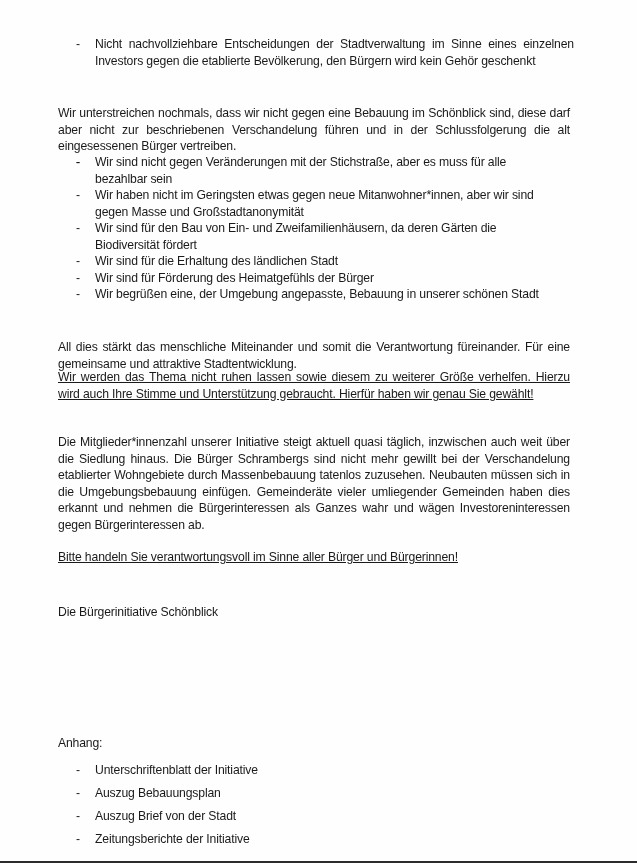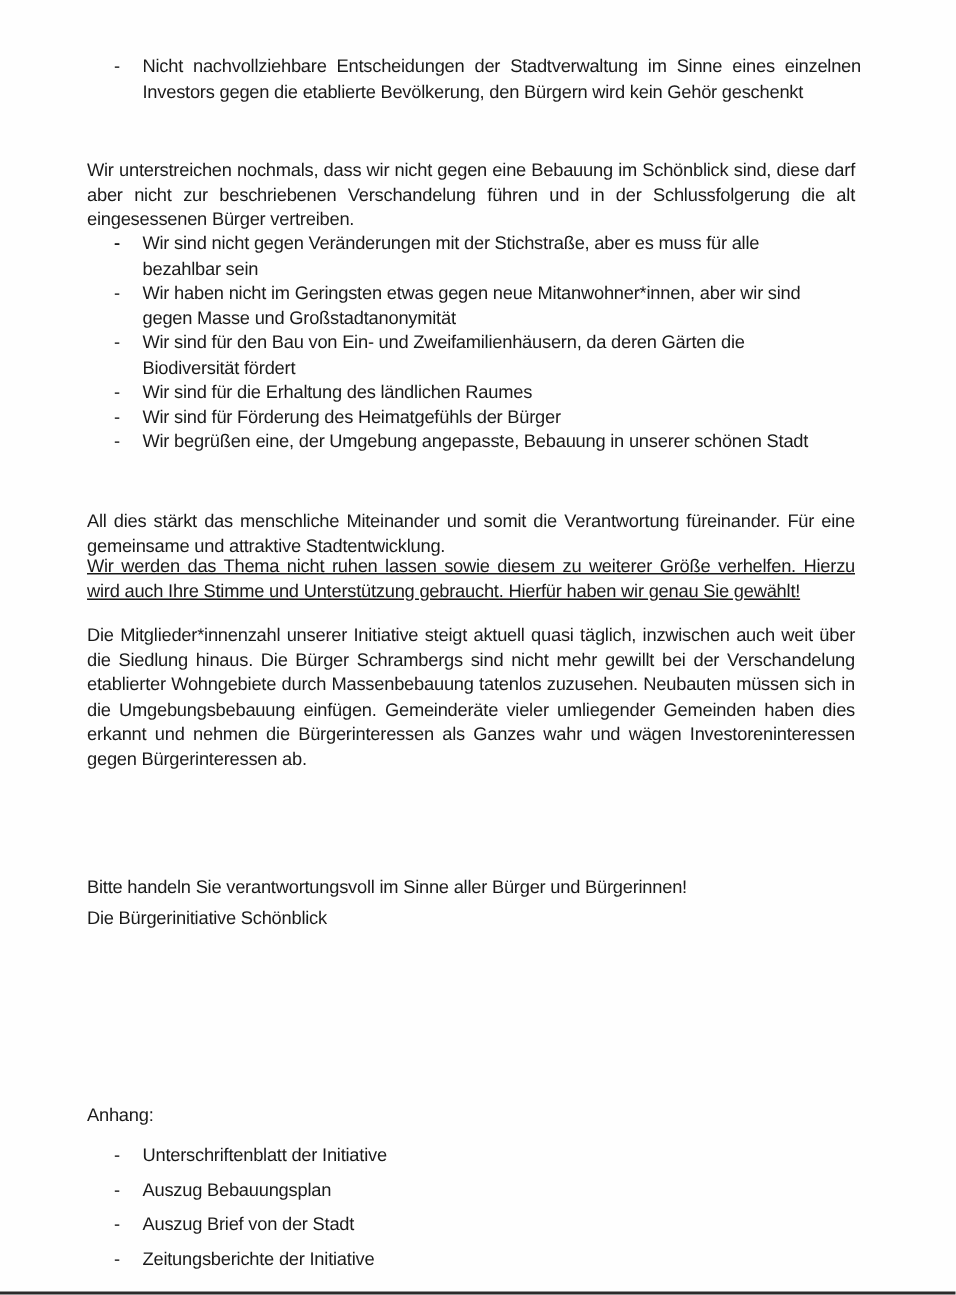--- a/index.html
+++ b/index.html
@@ -91,46 +91,46 @@
       <li>
         <span class="dash-mark">-</span>
         <span class="txt">Wir haben nicht im Geringsten etwas gegen neue Mitanwohner*innen, aber wir sind gegen Masse und Großstadtanonymität</span>
       </li>
       <li>
         <span class="dash-mark">-</span>
         <span class="txt">Wir sind für den Bau von Ein- und Zweifamilienhäusern, da deren Gärten die Biodiversität fördert</span>
       </li>
       <li>
         <span class="dash-mark">-</span>
-        <span class="txt">Wir sind für die Erhaltung des ländlichen Raumes</span>
+        <span class="txt">Wir sind für die Erhaltung des ländlichen Stadt</span>
       </li>
       <li>
         <span class="dash-mark">-</span>
         <span class="txt">Wir sind für Förderung des Heimatgefühls der Bürger</span>
       </li>
       <li>
         <span class="dash-mark">-</span>
         <span class="txt">Wir begrüßen eine, der Umgebung angepasste, Bebauung in unserer schönen Stadt</span>
       </li>
     </ul>
   </div>
 
   <div class="block" style="top:335px;">
     <p class="para">All dies stärkt das menschliche Miteinander und somit die Verantwortung füreinander. Für eine gemeinsame und attraktive Stadtentwicklung.</p>
   </div>
 
   <div class="block" style="top:365px;text-decoration:underline;">
     <p class="para">Wir werden das Thema nicht ruhen lassen sowie diesem zu weiterer Größe verhelfen. Hierzu wird auch Ihre Stimme und Unterstützung gebraucht. Hierfür haben wir genau Sie gewählt!</p>
   </div>
 
-  <div class="block" style="top:411px;">
+  <div class="block" style="top:430px;">
     <p class="para">Die Mitglieder*innenzahl unserer Initiative steigt aktuell quasi täglich, inzwischen auch weit über die Siedlung hinaus. Die Bürger Schrambergs sind nicht mehr gewillt bei der Verschandelung etablierter Wohngebiete durch Massenbebauung tatenlos zuzusehen. Neubauten müssen sich in die Umgebungsbebauung einfügen. Gemeinderäte vieler umliegender Gemeinden haben dies erkannt und nehmen die Bürgerinteressen als Ganzes wahr und wägen Investoreninteressen gegen Bürgerinteressen ab.</p>
   </div>
 
-  <div class="block" style="top:579px;">
+  <div class="block" style="top:545px;text-decoration:underline;">
     <p class="para left">Bitte handeln Sie verantwortungsvoll im Sinne aller Bürger und Bürgerinnen!</p>
   </div>
 
   <div class="block" style="top:731px;">
     <p class="para left">Anhang:</p>
   </div>
 
   <div class="block" style="top:600px;">
     <p class="para left">Die Bürgerinitiative Schönblick</p>
   </div>

